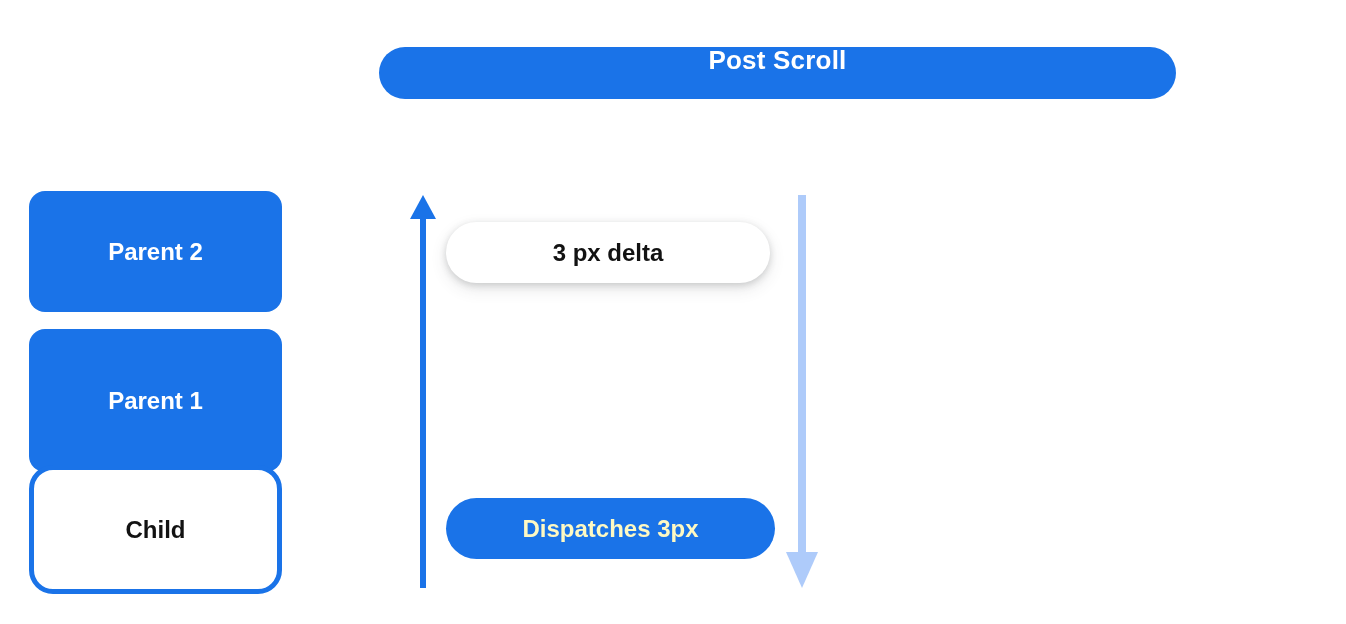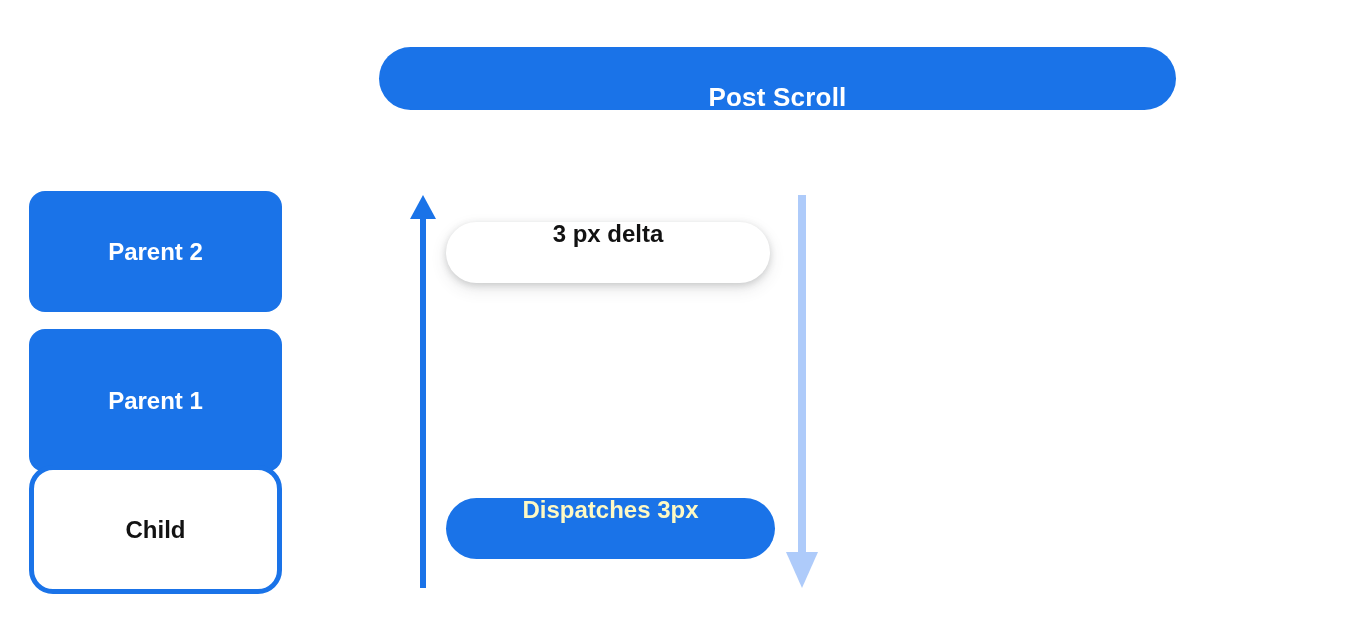--- a/index.html
+++ b/index.html
@@ -20,25 +20,25 @@
     background: #ffffff;
     overflow: hidden;
   }
 
   
   .banner {
     position: absolute;
     left: 379px;
     top: 47px;
     width: 797px;
-    height: 63px;
+    height: 52px;
     border-radius: 32px;
     background: var(--blue, #1a73e8);
     display: flex;
-    align-items: flex-end;
+    align-items: flex-start;
     justify-content: center;
     box-sizing: border-box;
   }
   .banner-label {
     color: #ffffff;
     font-size: 26px;
     font-weight: bold;
     letter-spacing: 0.2px;
     line-height: 1;
   }
@@ -90,20 +90,21 @@
     top: 195px;
     width: 34px;
     height: 393px;
   }
 
   
   .pill {
     position: absolute;
     box-sizing: border-box;
     display: flex;
+    align-items: center;
     justify-content: center;
     border-radius: 34px;
   }
   .pill-label {
     font-size: 24px;
     font-weight: bold;
     line-height: 1;
   }
 
   #pill-delta {

